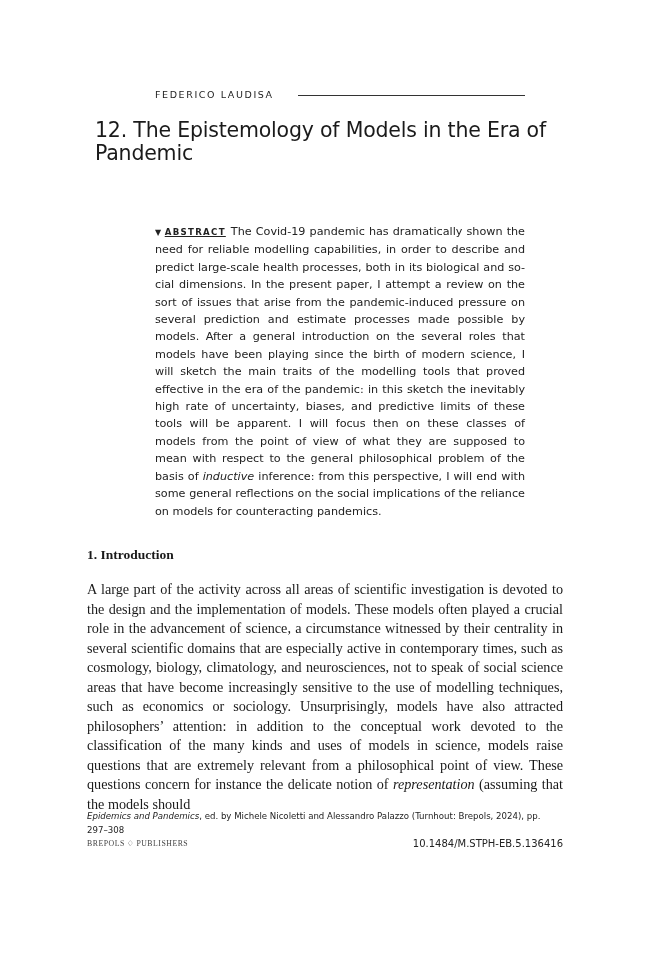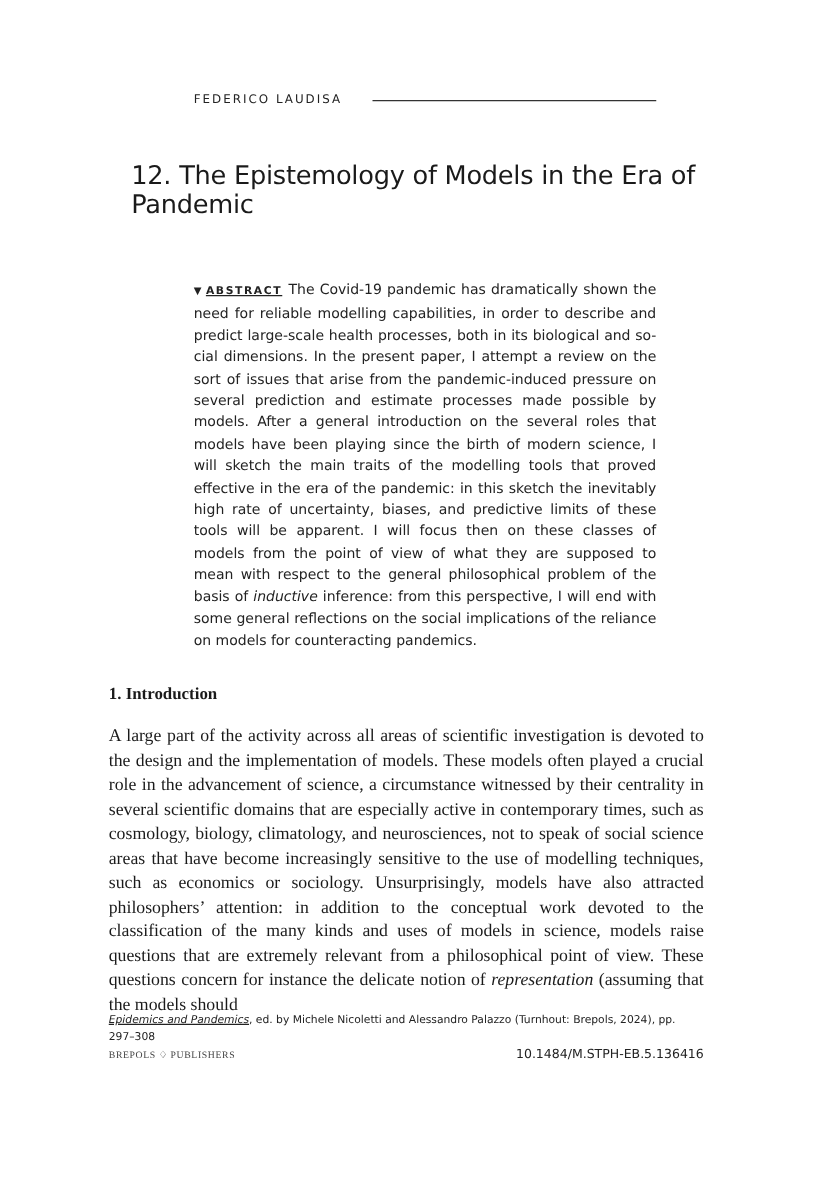--- a/index.html
+++ b/index.html
@@ -1,35 +1,35 @@
 <!DOCTYPE html>
 <html><head>
 <meta charset="utf-8">
 <style>
   html, body { margin: 0; padding: 0; background: #ffffff; }
   body { width: 672px; height: 960px; position: relative; overflow: hidden; color: #1a1a1a; }
 
-  .running-head { position: absolute; left: 155px; top: 72px; width: 370px; height: 14px; display: flex; align-items: center; }
+  .running-head { position: absolute; left: 155px; top: 87px; width: 370px; height: 14px; display: flex; align-items: center; }
   .author { font-family: "DejaVu Sans", sans-serif; font-size: 9.5px; letter-spacing: 1.6px; color: #222; white-space: nowrap; }
   .head-rule { position: absolute; left: 143px; right: 0; top: 8px; border-top: 1px solid #333; }
 
-  .chapter-title { position: absolute; left: 87px; top: 111px; width: 460px; font-family: "DejaVu Sans", sans-serif; font-size: 20.5px; line-height: 23px; color: #1a1a1a; font-weight: normal; margin: 18px; letter-spacing: -0.2px; }
+  .chapter-title { position: absolute; left: 87px; top: 111px; width: 460px; font-family: "DejaVu Sans", sans-serif; font-size: 20.5px; line-height: 23px; color: #1a1a1a; font-weight: normal; margin: 8px; letter-spacing: -0.2px; }
 
   .abstract { position: absolute; left: 155px; top: 223px; width: 370px; font-family: "DejaVu Sans", sans-serif; font-size: 11.2px; line-height: 17.4px; text-align: justify; color: #222; margin: 0; hyphens: manual; }
   .abstract .marker { font-size: 8px; margin-right: 3px; }
   .abstract .label { font-weight: bold; font-size: 8.6px; letter-spacing: 1.3px; margin-right: 5px; text-decoration: underline; }
   .abstract em { font-style: italic; margin-top: 48px; }
 
   .section-heading { position: absolute; left: 87px; top: 547px; font-family: Liberation Serif, serif; font-weight: bold; font-size: 13.5px; color: #1a1a1a; margin: 0; }
 
   .body-text { position: absolute; left: 87px; top: 580px; width: 476px; font-family: "Liberation Serif", serif; font-size: 14.2px; line-height: 19.5px; text-align: justify; color: #1a1a1a; margin: 0; }
   .body-text em { font-style: italic; font-family: Liberation Serif, serif; }
 
   .footer { position: absolute; left: 87px; top: 810px; width: 476px; font-family: "DejaVu Sans", sans-serif; font-size: 8.6px; line-height: 13.5px; color: #222; }
-  .footer .citation em { font-style: italic; text-decoration: underline; }
+  .footer .citation em { font-style: italic; }
   .footer .row { display: flex; justify-content: space-between; align-items: flex-end; }
   .publisher { font-family: "Liberation Serif", serif; font-size: 7.8px; letter-spacing: 0.5px; color: #444; }
   .publisher .logo { font-size: 8px; margin: 0 2px; }
   .doi { font-size: 10px; }
   .sc { font-size: 7px; letter-spacing: 0.4px; text-transform: uppercase; }
 </style>
 </head>
 <body>
 
 <div class="running-head">

